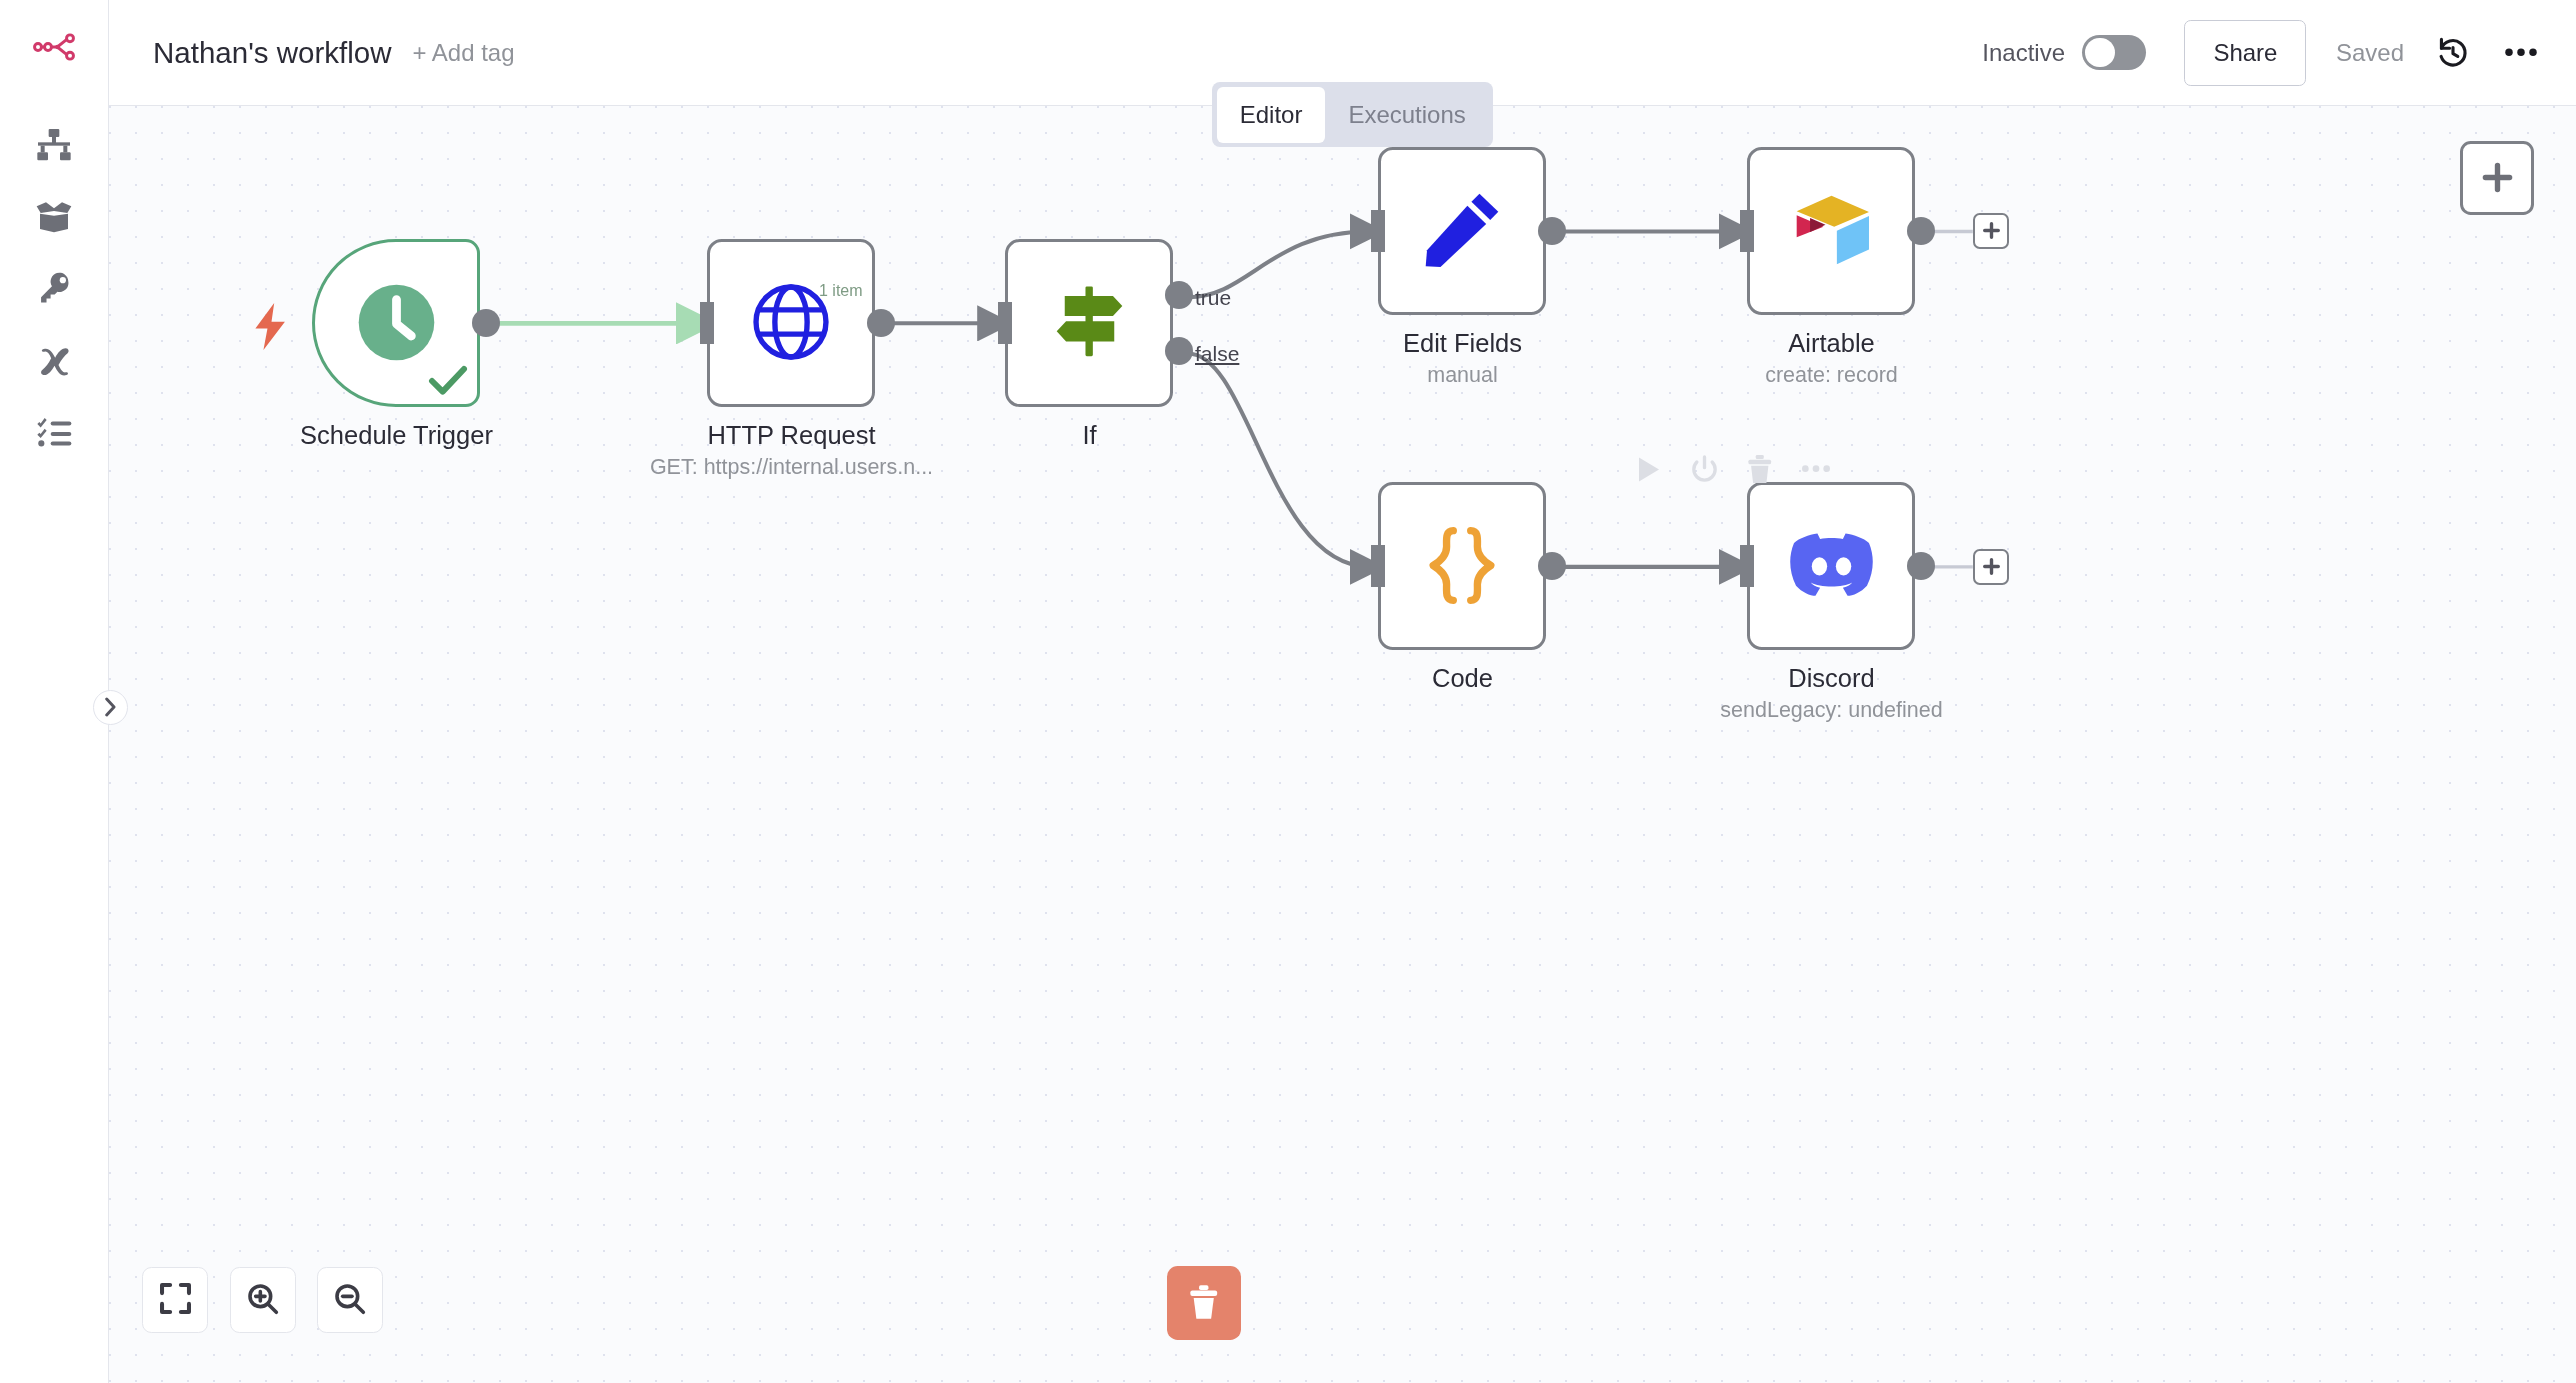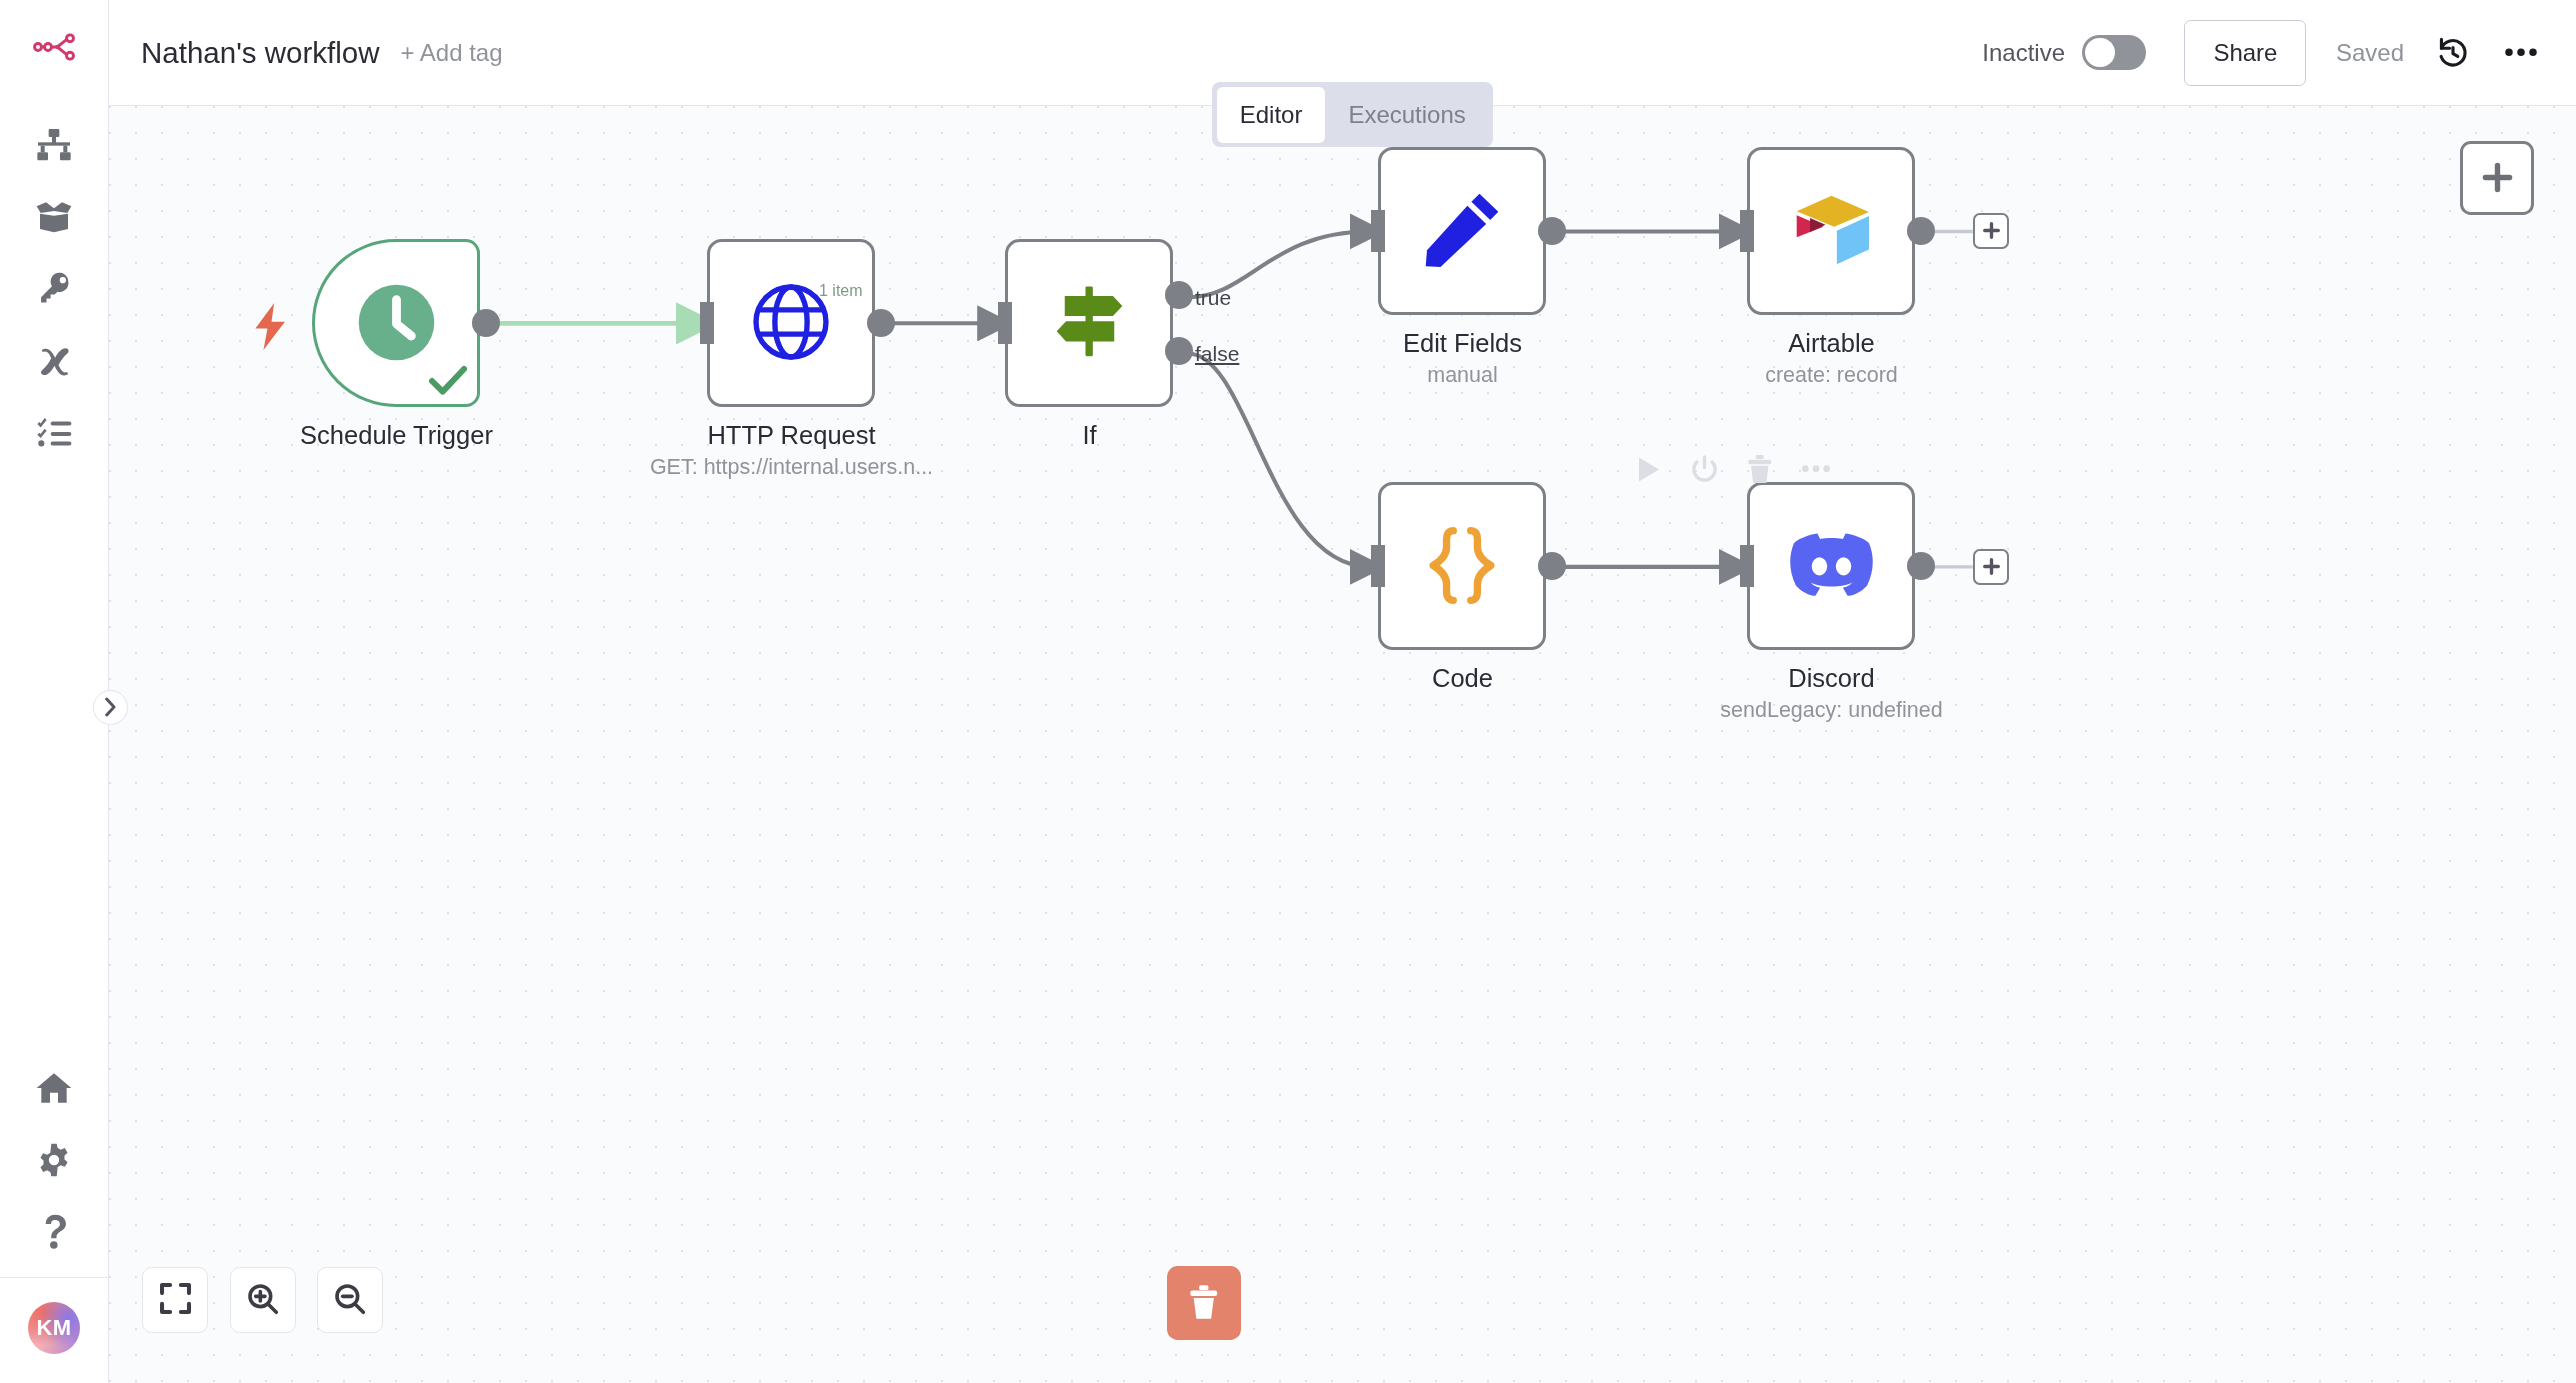--- a/index.html
+++ b/index.html
@@ -57,21 +57,21 @@
   }
 
   
   #header {
     position: absolute; left: 109px; top: 0;
     width: 2467px; height: 106px;
     background: #ffffff; border-bottom: 1.3px solid #e4e6ec;
     display: flex; align-items: center; z-index: 30;
   }
   #wf-title {
-    margin-left: 32px;
+    margin-left: 44px;
     font-size: 29.5px; color: #2b2b36; font-weight: 400;
     white-space: nowrap; cursor: text;
   }
   #add-tag {
     margin-left: 21px; font-size: 24px; color: #909399;
     white-space: nowrap; cursor: pointer;
   }
   .hdr-right {
     margin-left: auto; display: flex; align-items: center;
     padding-right: 39px; gap: 0;
@@ -277,49 +277,20 @@
             <rect x="22" y="5" width="31" height="6" rx="3"></rect>
             <rect x="22" y="21" width="31" height="6" rx="3"></rect>
             <rect x="22" y="35" width="31" height="6" rx="3"></rect>
           </svg>
         </span>
       </div>
     </div>
 
     <div class="sb-spacer"></div>
 
-    <div class="sb-nav-bottom">
-      <div class="sb-item">
-        <span>
-          <svg width="36" height="32" viewBox="0 0 54 48" fill="#6d6f77">
-            <path d="M27 2 L53 24 L46 24 L46 46 L33 46 L33 31 L21 31 L21 46 L8 46 L8 24 L1 24 Z"></path>
-          </svg>
-        </span>
-      </div>
-      <div class="sb-item">
-        <span>
-          <svg width="34" height="34" viewBox="0 0 50 50" fill="#6d6f77">
-            <path d="M21 1 h8 l1.4 6.2 a18 18 0 0 1 4.6 2.7 l5.9-2.4 4 6.9 -4.6 4.2 a18 18 0 0 1 0 5.4 l4.6 4.2 -4 6.9 -5.9-2.4 a18 18 0 0 1-4.6 2.7 L29 49 h-8 l-1.4-6.2 a18 18 0 0 1-4.6-2.7 L9.1 42.5 l-4-6.9 4.6-4.2 a18 18 0 0 1 0-5.4 L5.1 21.8 l4-6.9 5.9 2.4 a18 18 0 0 1 4.6-2.7 Z"></path>
-            <circle cx="25" cy="25" r="7.6" fill="#fff"></circle>
-          </svg>
-        </span>
-      </div>
-      <div class="sb-item">
-        <span>
-          <svg width="27" height="35" viewBox="0 0 40 52" fill="#6d6f77">
-            <path d="M7 15 C7 6 13 1 21 1 C30 1 37 6 37 15 C37 23 29 25 25 29 C23 31 23 33 23 36 L15 36 C15 30 16 27 20 24 C24 21 28 20 28 15 C28 11 25 9 21 9 C16 9 15 12 15 15 Z"></path>
-            <circle cx="19" cy="46" r="5.6"></circle>
-          </svg>
-        </span>
-      </div>
-      <div class="sb-divider"></div>
-      <div class="sb-avatar">
-        <span>KM</span>
-      </div>
-    </div>
   </div>
 
   <div class="sb-expand">
     <span>
       <svg width="13.4" height="20" viewBox="0 0 20 30" fill="none" stroke="#55555f" stroke-width="4.4" stroke-linecap="round" stroke-linejoin="round">
         <path d="M4 3 L15 15 L4 27"></path>
       </svg>
     </span>
   </div>
 

